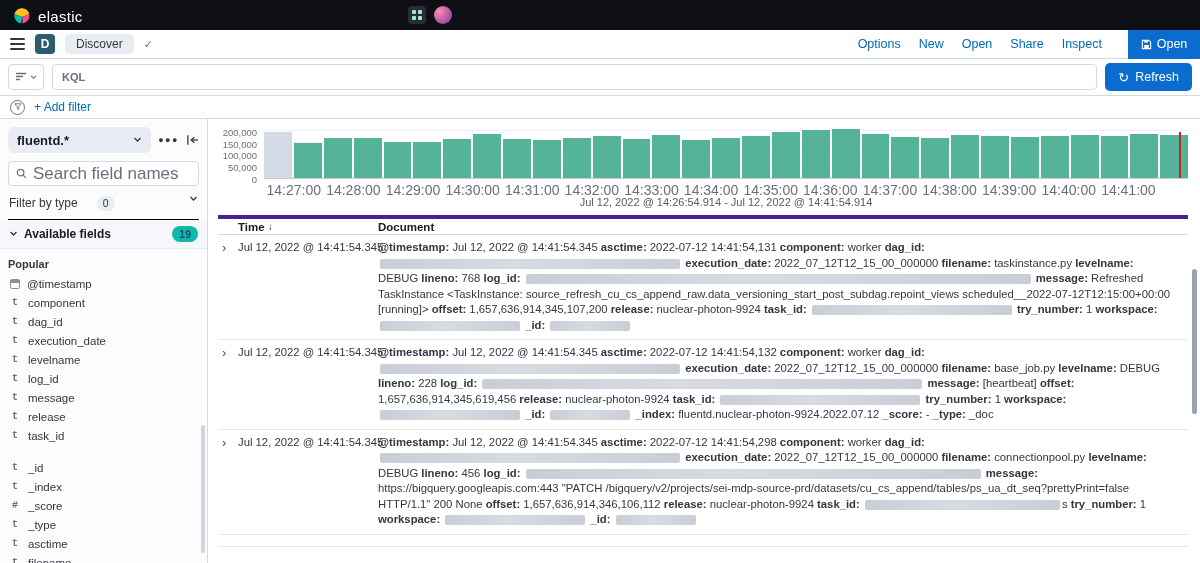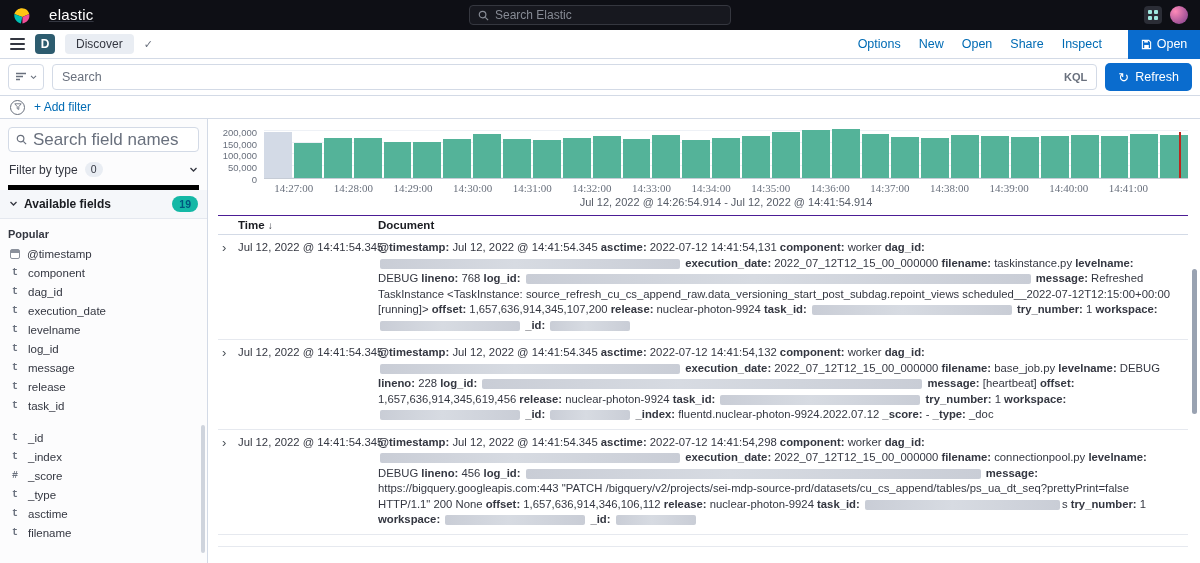--- a/index.html
+++ b/index.html
@@ -2,21 +2,21 @@
 <html><head>
 <meta charset="utf-8">
 <style>
   *{box-sizing:border-box;margin:0;padding:0;}
   html,body{width:1200px;height:563px;overflow:hidden;background:#fff;
     font-family:"Liberation Sans",sans-serif;color:#343741;}
   a{cursor:pointer;text-decoration:none;text-align:right;}
 
   
   .topbar{height:30px;background:#0e0f15;display:flex;align-items:center;padding:0 12px;}
-  .topbar-left{display:flex;align-items:flex-start;gap:18px;width:220px;text-decoration:underline;}
+  .topbar-left{display:flex;align-items:flex-end;gap:7px;width:220px;}
   .brand{color:#fff;font-size:15px;letter-spacing:.3px;}
   .topbar-search{display:flex;align-items:center;gap:6px;width:262px;height:20px;margin:0 auto;
     background:#17181f;border:1px solid #35373f;border-radius:4px;padding:0 8px;}
   .topbar-search input{flex:1;background:transparent;border:none;outline:none;color:#c8ccd4;font-size:12px;font-family:inherit;}
   .topbar-search input::placeholder{color:#878b95;}
   .topbar-right{display:flex;align-items:center;gap:8px;width:220px;justify-content:flex-end;}
   .tb-grid{width:18px;height:18px;border-radius:4px;background:#2b2d36;display:grid;
     grid-template-columns:4px 4px;gap:2px;place-content:center;cursor:pointer;}
   .tb-grid i{width:4px;height:4px;background:#9fe8e0;border-radius:1px;}
   .tb-avatar{width:18px;height:18px;border-radius:50%;cursor:pointer;
@@ -61,21 +61,21 @@
 
   
   .sidebar{width:208px;flex:none;border-right:1px solid #d3dae6;background:#fcfcfd;padding:8px;position:relative;overflow:hidden;}
   .ip-row{display:flex;align-items:center;gap:7px;margin-bottom:8px;}
   .ip-pill{flex:1;height:26px;background:#e9edf3;border-radius:6px;display:flex;align-items:center;
     justify-content:space-between;padding:0 9px;font-size:13px;font-weight:700;color:#1a1c21;cursor:pointer;}
   .icon-dots{color:#343741;font-size:9px;letter-spacing:1.5px;cursor:pointer;}
   .field-search{height:25px;border:1px solid #d3dae6;border-radius:4px;background:#fff;display:flex;align-items:center;gap:6px;padding:0 7px;margin-bottom:9px;}
   .field-search input{flex:1;border:none;outline:none;font-size:17px;font-family:inherit;color:#343741;min-width:0;}
   .field-search input::placeholder{color:#69707d;}
-  .fbt-row{display:flex;align-items:center;gap:7px;font-size:12px;color:#343741;padding:1px 1px 8px;border-bottom:5px solid #000000;}
+  .fbt-row{display:flex;align-items:flex-start;gap:19px;font-size:12px;color:#343741;padding:1px 1px 8px;border-bottom:1px solid #000000;}
   .badge-grey{background:#e9edf3;border-radius:9px;padding:0 6px;font-size:10.5px;color:#343741;line-height:15px;}
   .fbt-caret{margin-left:auto;}
   .af-header{display:flex;align-items:center;gap:6px;margin:0 -8px;padding:6px 9px;background:#f5f7fa;
     border-bottom:1px solid #e4e8ef;font-size:12px;font-weight:700;color:#1a1c21;cursor:pointer;}
   .badge-blue{margin-left:auto;background:#14b8a6;color:#00567f;border-radius:9px;padding:0 7px;font-size:10.5px;font-weight:700;line-height:16px;}
   .popular-label{font-size:11px;font-weight:700;color:#343741;margin:9px 0 4px;}
   .field{display:flex;align-items:center;gap:7px;height:19px;font-size:11.5px;color:#343741;cursor:pointer;padding-left:1px;}
   .tok{width:12px;text-align:center;color:#69707d;font-weight:700;font-size:10px;flex:none;font-family:"Liberation Mono",monospace;}
   .tok-date{width:10px;height:10px;border:1px solid #8b919c;border-radius:2px;
     background:linear-gradient(#8b919c 0 3px,#fff 3px);margin-left:1px;}
@@ -93,25 +93,25 @@
   .chart{display:flex;margin-top:2px;}
   .yaxis{width:46px;position:relative;height:52px;flex:none;}
   .ylab{position:absolute;right:7px;font-size:9.5px;color:#69707d;transform:translateY(50%);white-space:nowrap;}
   .plotcol{flex:1;min-width:0;}
   .plot{position:relative;height:52px;border-bottom:1px solid #c6ccd6;}
   .gridline{position:absolute;left:0;right:0;height:1px;background:#eef1f6;}
   .bars{position:absolute;left:0;right:0;top:0;bottom:0;display:flex;align-items:flex-end;gap:2px;}
   .bar{flex:1;min-width:0;}
   .now-marker{position:absolute;right:7px;bottom:0;width:2px;height:46px;}
   .xlabels{position:relative;height:14px;}
-  .xlab{position:absolute;top:3px;transform:translateX(-50%);font-size:11px;color:#69707d;white-space:nowrap;font-family:Liberation Serif, serif;}
+  .xlab{position:absolute;top:3px;transform:translateX(-50%);font-size:14px;color:#69707d;white-space:nowrap;}
   .caption{text-align:center;font-size:11px;color:#555b66;margin-top:3px;}
 
   .table-header{display:flex;align-items:center;margin-top:7px;height:20px;
-    border-top:1px solid #4c1d95;border-bottom:1px solid #d3dae6;font-size:11.5px;font-weight:700;color:#1a1c21;}
+    border-top:4px solid #4c1d95;border-bottom:1px solid #d3dae6;font-size:11.5px;font-weight:700;color:#1a1c21;}
   .col-expand{width:20px;flex:none;}
   .col-time{width:140px;flex:none;display:flex;align-items:center;gap:3px;cursor:pointer;}
   .sort{font-size:10px;color:#343741;}
   .col-doc{flex:1;}
   .trow{display:flex;align-items:flex-start;border-bottom:1px solid #e6e9ef;padding:5px 0 6px;}
   .row-chevron{width:20px;flex:none;color:#495057;font-size:13px;line-height:15px;padding-left:4px;cursor:pointer;}
   .row-time{width:140px;flex:none;font-size:11.3px;line-height:15.5px;color:#343741;white-space:nowrap;}
   .row-doc{flex:1;min-width:0;font-size:11.3px;line-height:15.5px;color:#343741;padding-right:12px;word-break:break-word;}
   .dk{font-weight:700;}
   .redact{display:inline-block;height:10px;border-radius:2px;vertical-align:middle;margin:0 2px;
@@ -125,29 +125,20 @@
   <div class="topbar-left">
     <span style="display:inline-flex;">
       <svg width="19" height="19" viewBox="0 0 24 24" aria-hidden="true">
         <path d="M3 10c2-5.5 8-8.5 13-6.4 3 1.2 5 3.4 5.8 6.4L13 14 3 10z" fill="#fec514"></path>
         <path d="M3 10l10 4-1.8 8C6 21 2 15.6 3 10z" fill="#00bfb3"></path>
         <path d="M13.2 14l8.6-4c1.2 6-2.8 11-8.6 12l0-8z" fill="#f04e98"></path>
       </svg>
     </span>
     <span class="brand">elastic</span>
   </div>
-  <div class="topbar-search">
-    <span style="display:inline-flex;">
-      <svg width="11" height="11" viewBox="0 0 12 12">
-          <circle cx="5" cy="5" r="3.6" fill="none" stroke="#878b95" stroke-width="1.3"></circle>
-          <path d="M8 8l3 3" stroke="#878b95" stroke-width="1.3"></path>
-        </svg>
-    </span>
-    <input placeholder="Search Elastic" style="">
-  </div>
   <div class="topbar-right">
     <span class="tb-grid">
         <i></i>
         <i></i>
         <i></i>
         <i></i>
       </span>
     <span class="tb-avatar"></span>
   </div>
 </header>
@@ -183,41 +174,54 @@
 <div class="querybar">
   <span class="qb-filter-btn">
     <svg width="12" height="12" viewBox="0 0 12 12">
         <path d="M1 2.5h10M1 5.5h7M1 8.5h4" stroke="#69707d" stroke-width="1.3"></path>
       </svg>
     <svg width="7" height="5" viewBox="0 0 8 6">
         <path d="M1 1l3 3 3-3" fill="none" stroke="#69707d" stroke-width="1.3"></path>
       </svg>
   </span>
   <div class="qb-search">
-    <input placeholder="Search" style="">
     <span class="kql">KQL</span>
   </div>
   <button class="refresh-btn">
     <span class="refresh-glyph">↻</span>
     <span>Refresh</span>
   </button>
 </div>
 
 <div class="filterbar">
   <span class="filter-circle">
     <svg width="8" height="8" viewBox="0 0 10 10">
         <path d="M1 1h8L6 4.5V8L4 7V4.5L1 1z" fill="none" stroke="#69707d" stroke-width="1.1"></path>
       </svg>
   </span>
   <a class="add-filter">+ Add filter</a>
 </div>
 
 <div class="content">
 
   <aside class="sidebar">
+    <div class="ip-row">
+      <span class="ip-pill">
+        <span>fluentd.*</span>
+        <svg width="9" height="6" viewBox="0 0 8 6">
+            <path d="M1 1l3 3 3-3" fill="none" stroke="#343741" stroke-width="1.3"></path>
+          </svg>
+      </span>
+      <span class="icon-dots">●●●</span>
+      <svg width="13" height="12" viewBox="0 0 14 12">
+          <path d="M2 1v10" stroke="#343741" stroke-width="1.4"></path>
+          <path d="M13 6H6" stroke="#343741" stroke-width="1.4"></path>
+          <path d="M9 3L5.5 6 9 9" fill="none" stroke="#343741" stroke-width="1.4"></path>
+        </svg>
+    </div>
 
     <div class="field-search">
       <svg width="11" height="11" viewBox="0 0 12 12">
           <circle cx="5" cy="5" r="3.6" fill="none" stroke="#69707d" stroke-width="1.3"></circle>
           <path d="M8 8l3 3" stroke="#69707d" stroke-width="1.3"></path>
         </svg>
       <input placeholder="Search field names" style="">
     </div>
 
     <div class="fbt-row">

